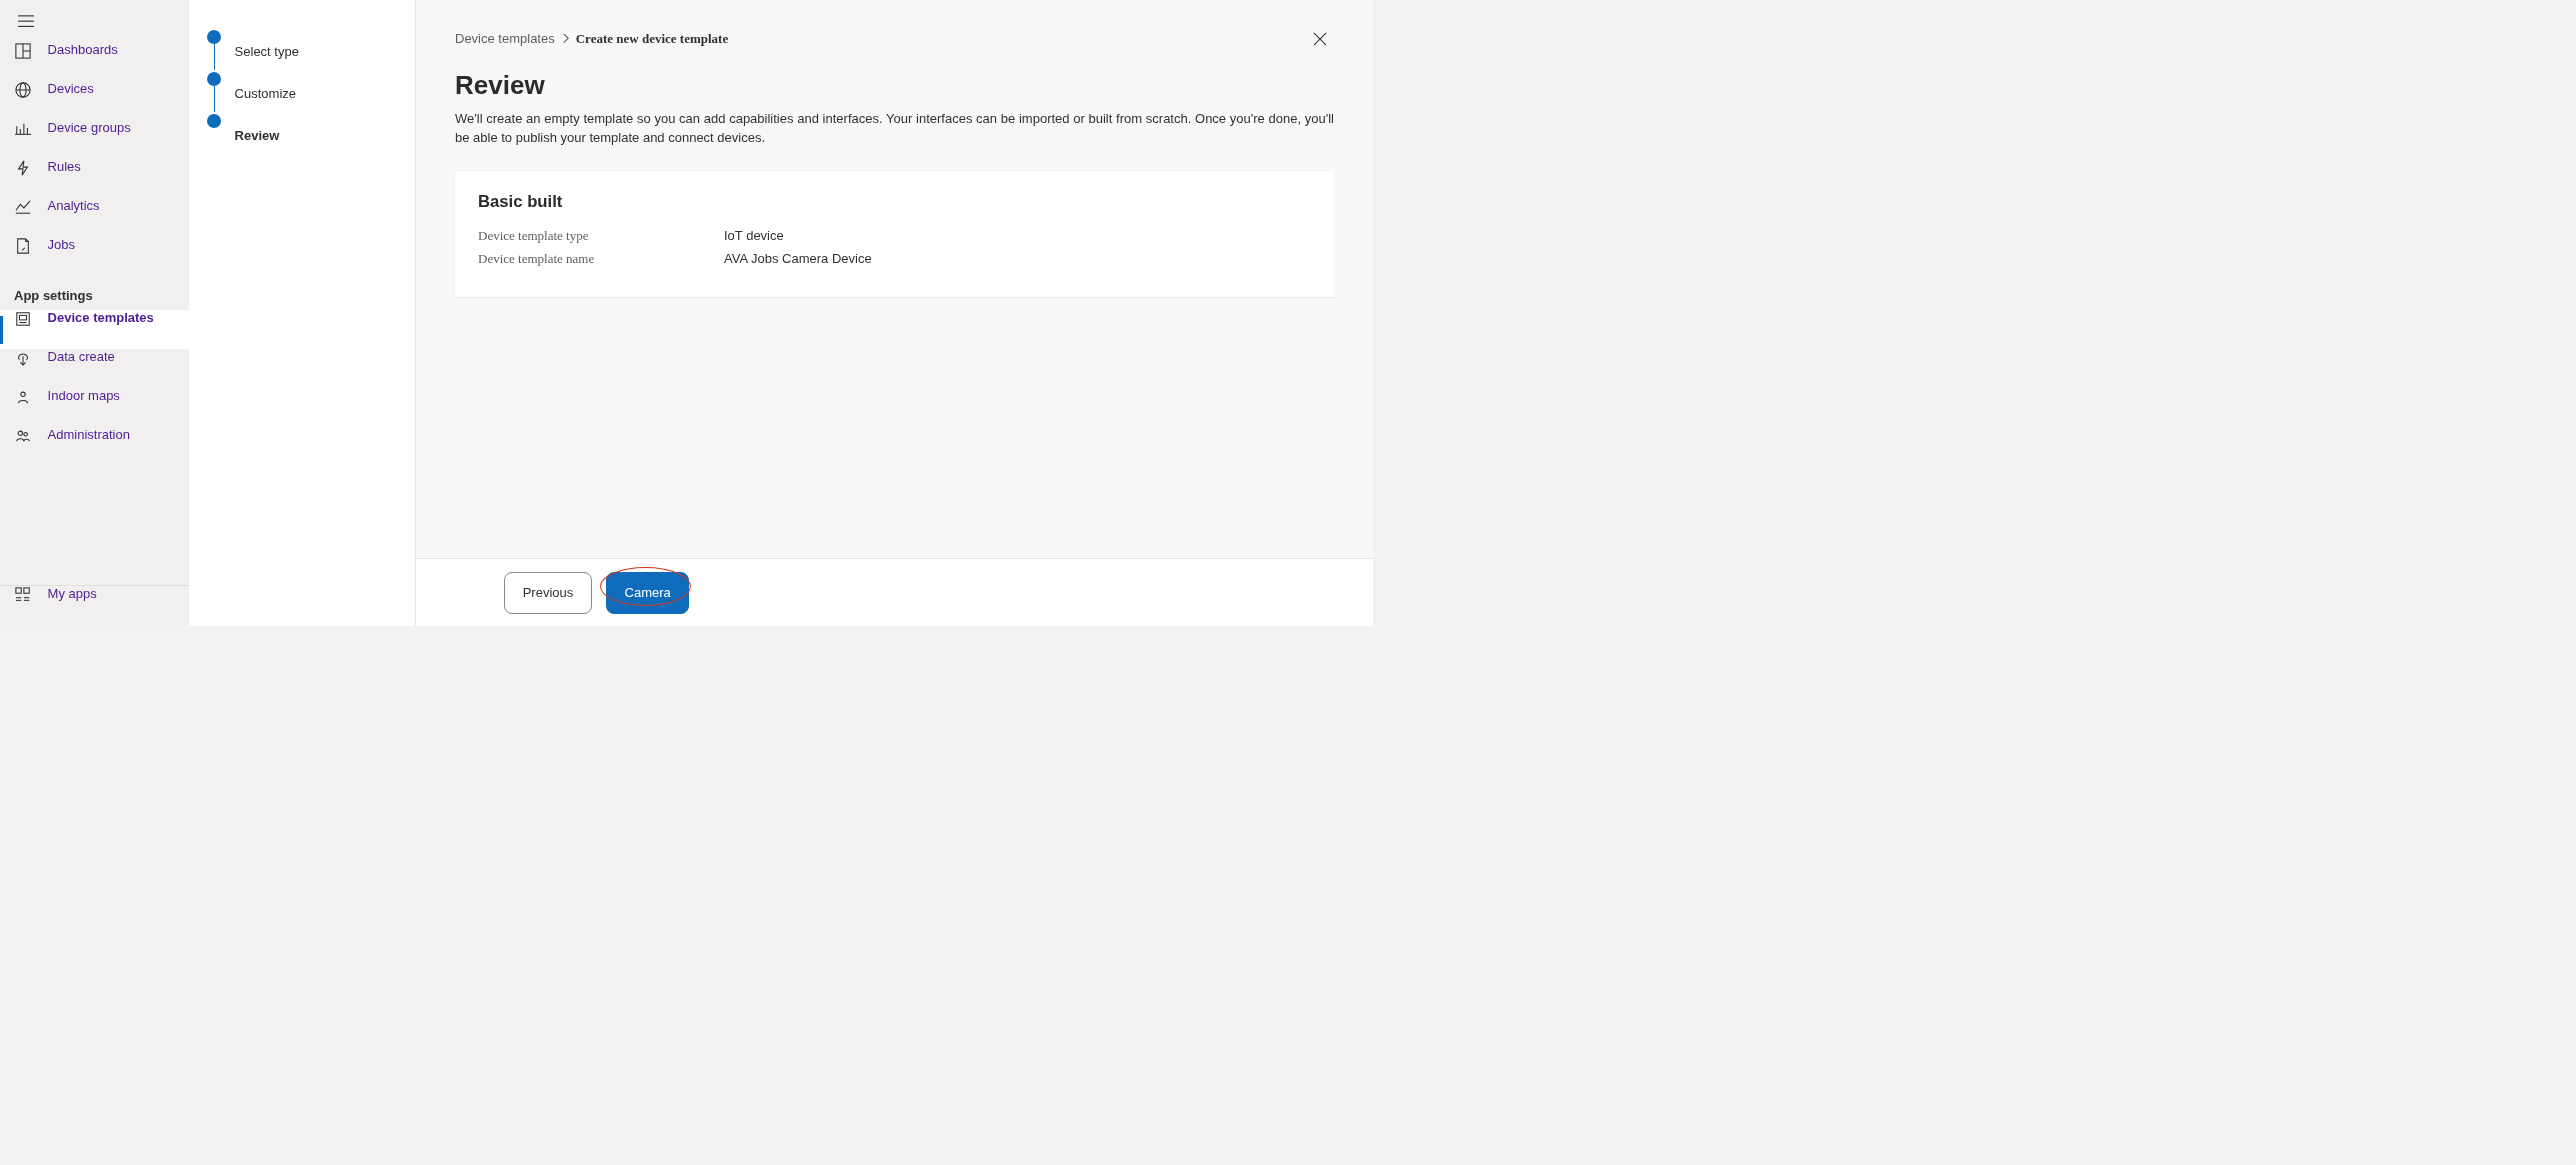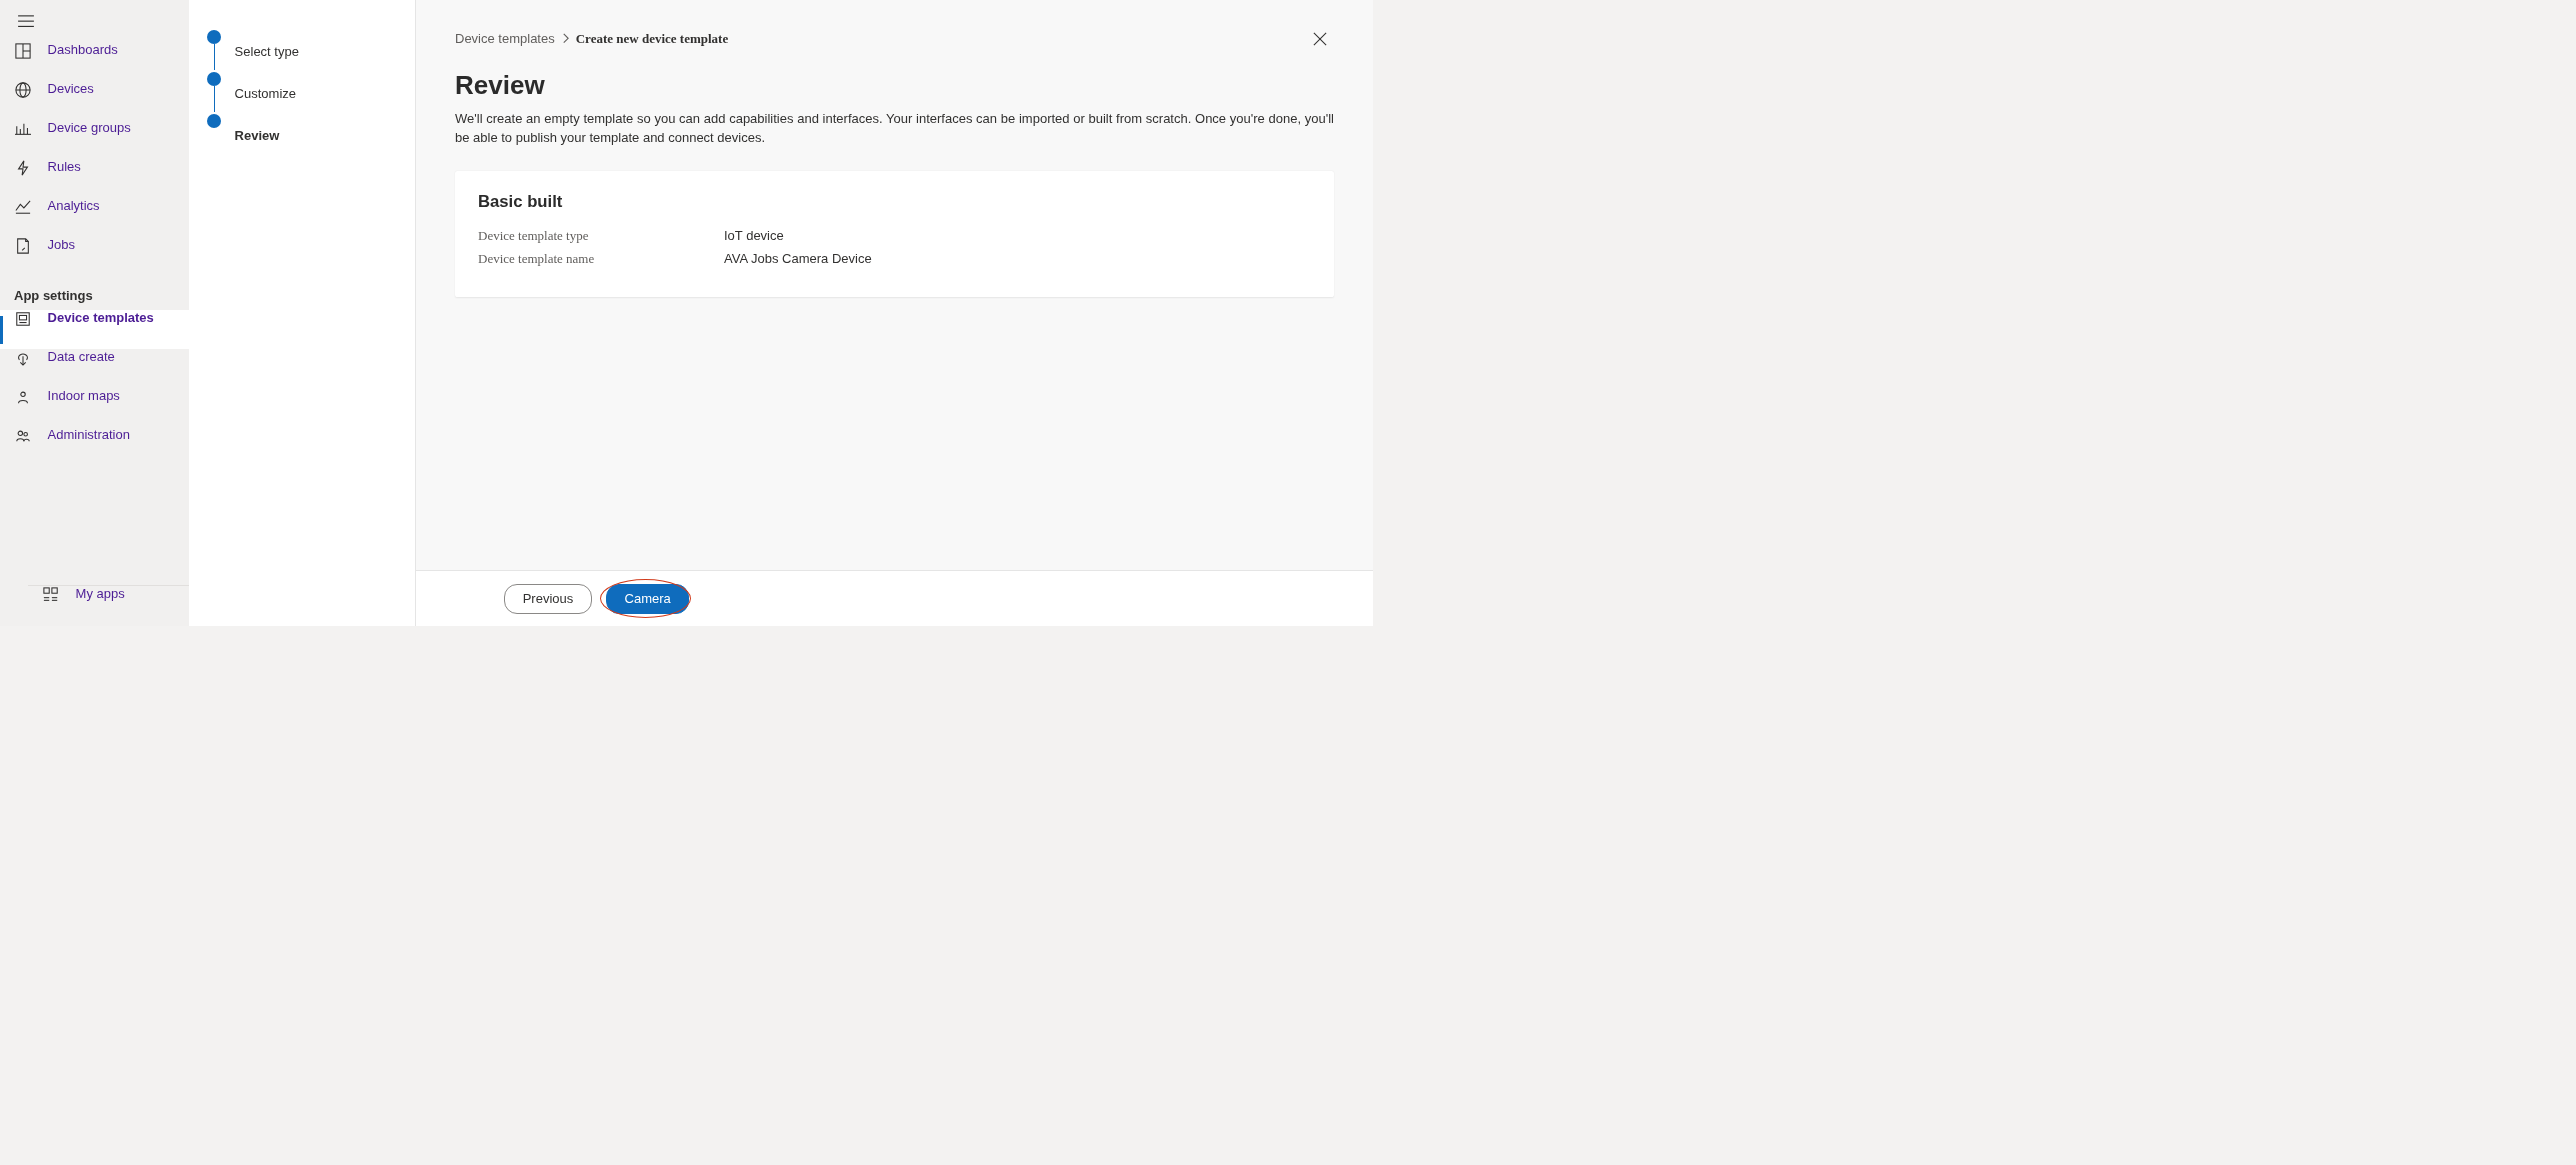--- a/index.html
+++ b/index.html
@@ -58,21 +58,20 @@
   background: #0f6cbd;
 }
 .nav-section-title {
   padding: 12.3px 14px 7px 14px;
   font-size: 13px;
   font-weight: 600;
   color: #323130;
 }
 .sidebar-bottom {
   border-top: 0.9px solid #e1dfdd;
-  margin-left: 28px;
 }
 .sidebar-bottom .nav-item { height: 40px; }
 
 
 .stepper-panel {
   width: 227px;
   background: #ffffff;
   border-right: 0.9px solid #e5e5e5;
   padding: 16px 17.6px;
   flex-shrink: 0;
@@ -175,24 +174,24 @@
 
 .footer {
   background: #ffffff;
   border-top: 0.9px solid #e5e5e5;
   padding: 12.3px 17.6px;
   display: flex;
   gap: 14px;
   padding-left: 88px;
 }
 .btn {
-  height: 30px;
+  height: 42px;
   padding: 0 17.6px;
   font-size: 13px;
-  border-radius: 13px;
+  border-radius: 8px;
   cursor: pointer;
   display: inline-flex; align-items: center; justify-content: center;
 }
 .btn-secondary {
   background: #ffffff;
   border: 0.9px solid #8a8886;
   color: #323130;
   min-width: 88px;
 }
 .btn-primary {

